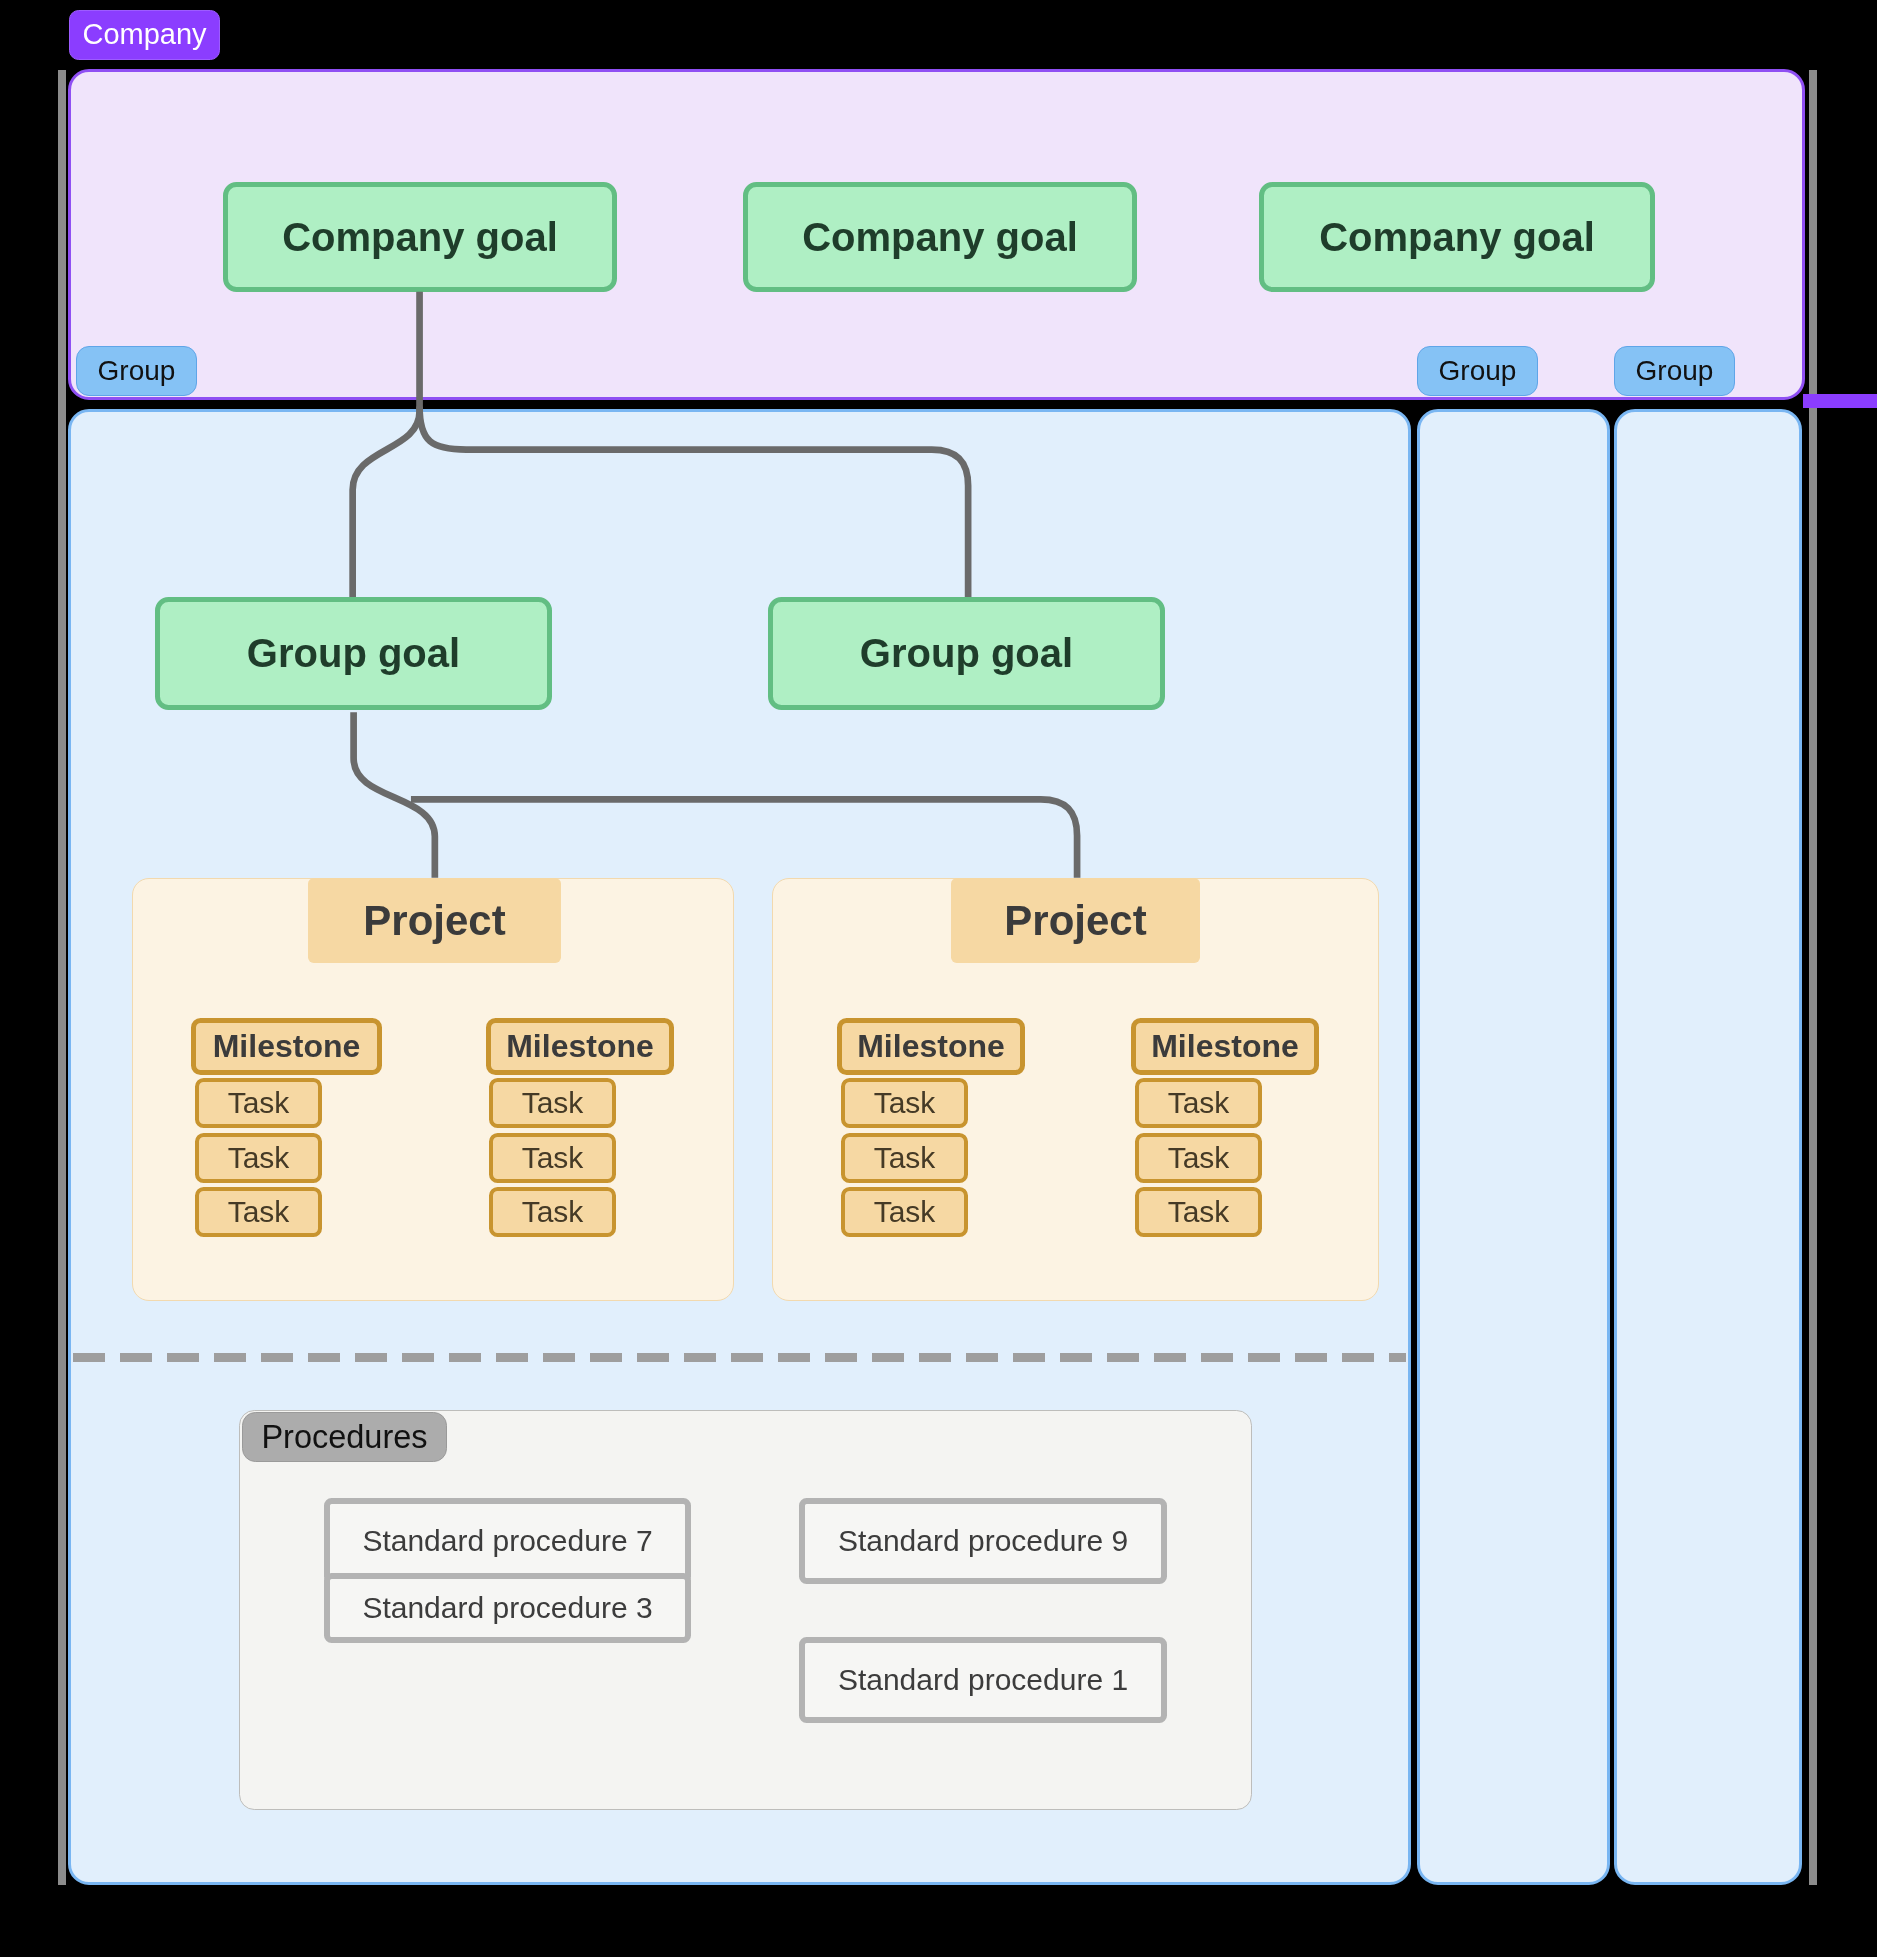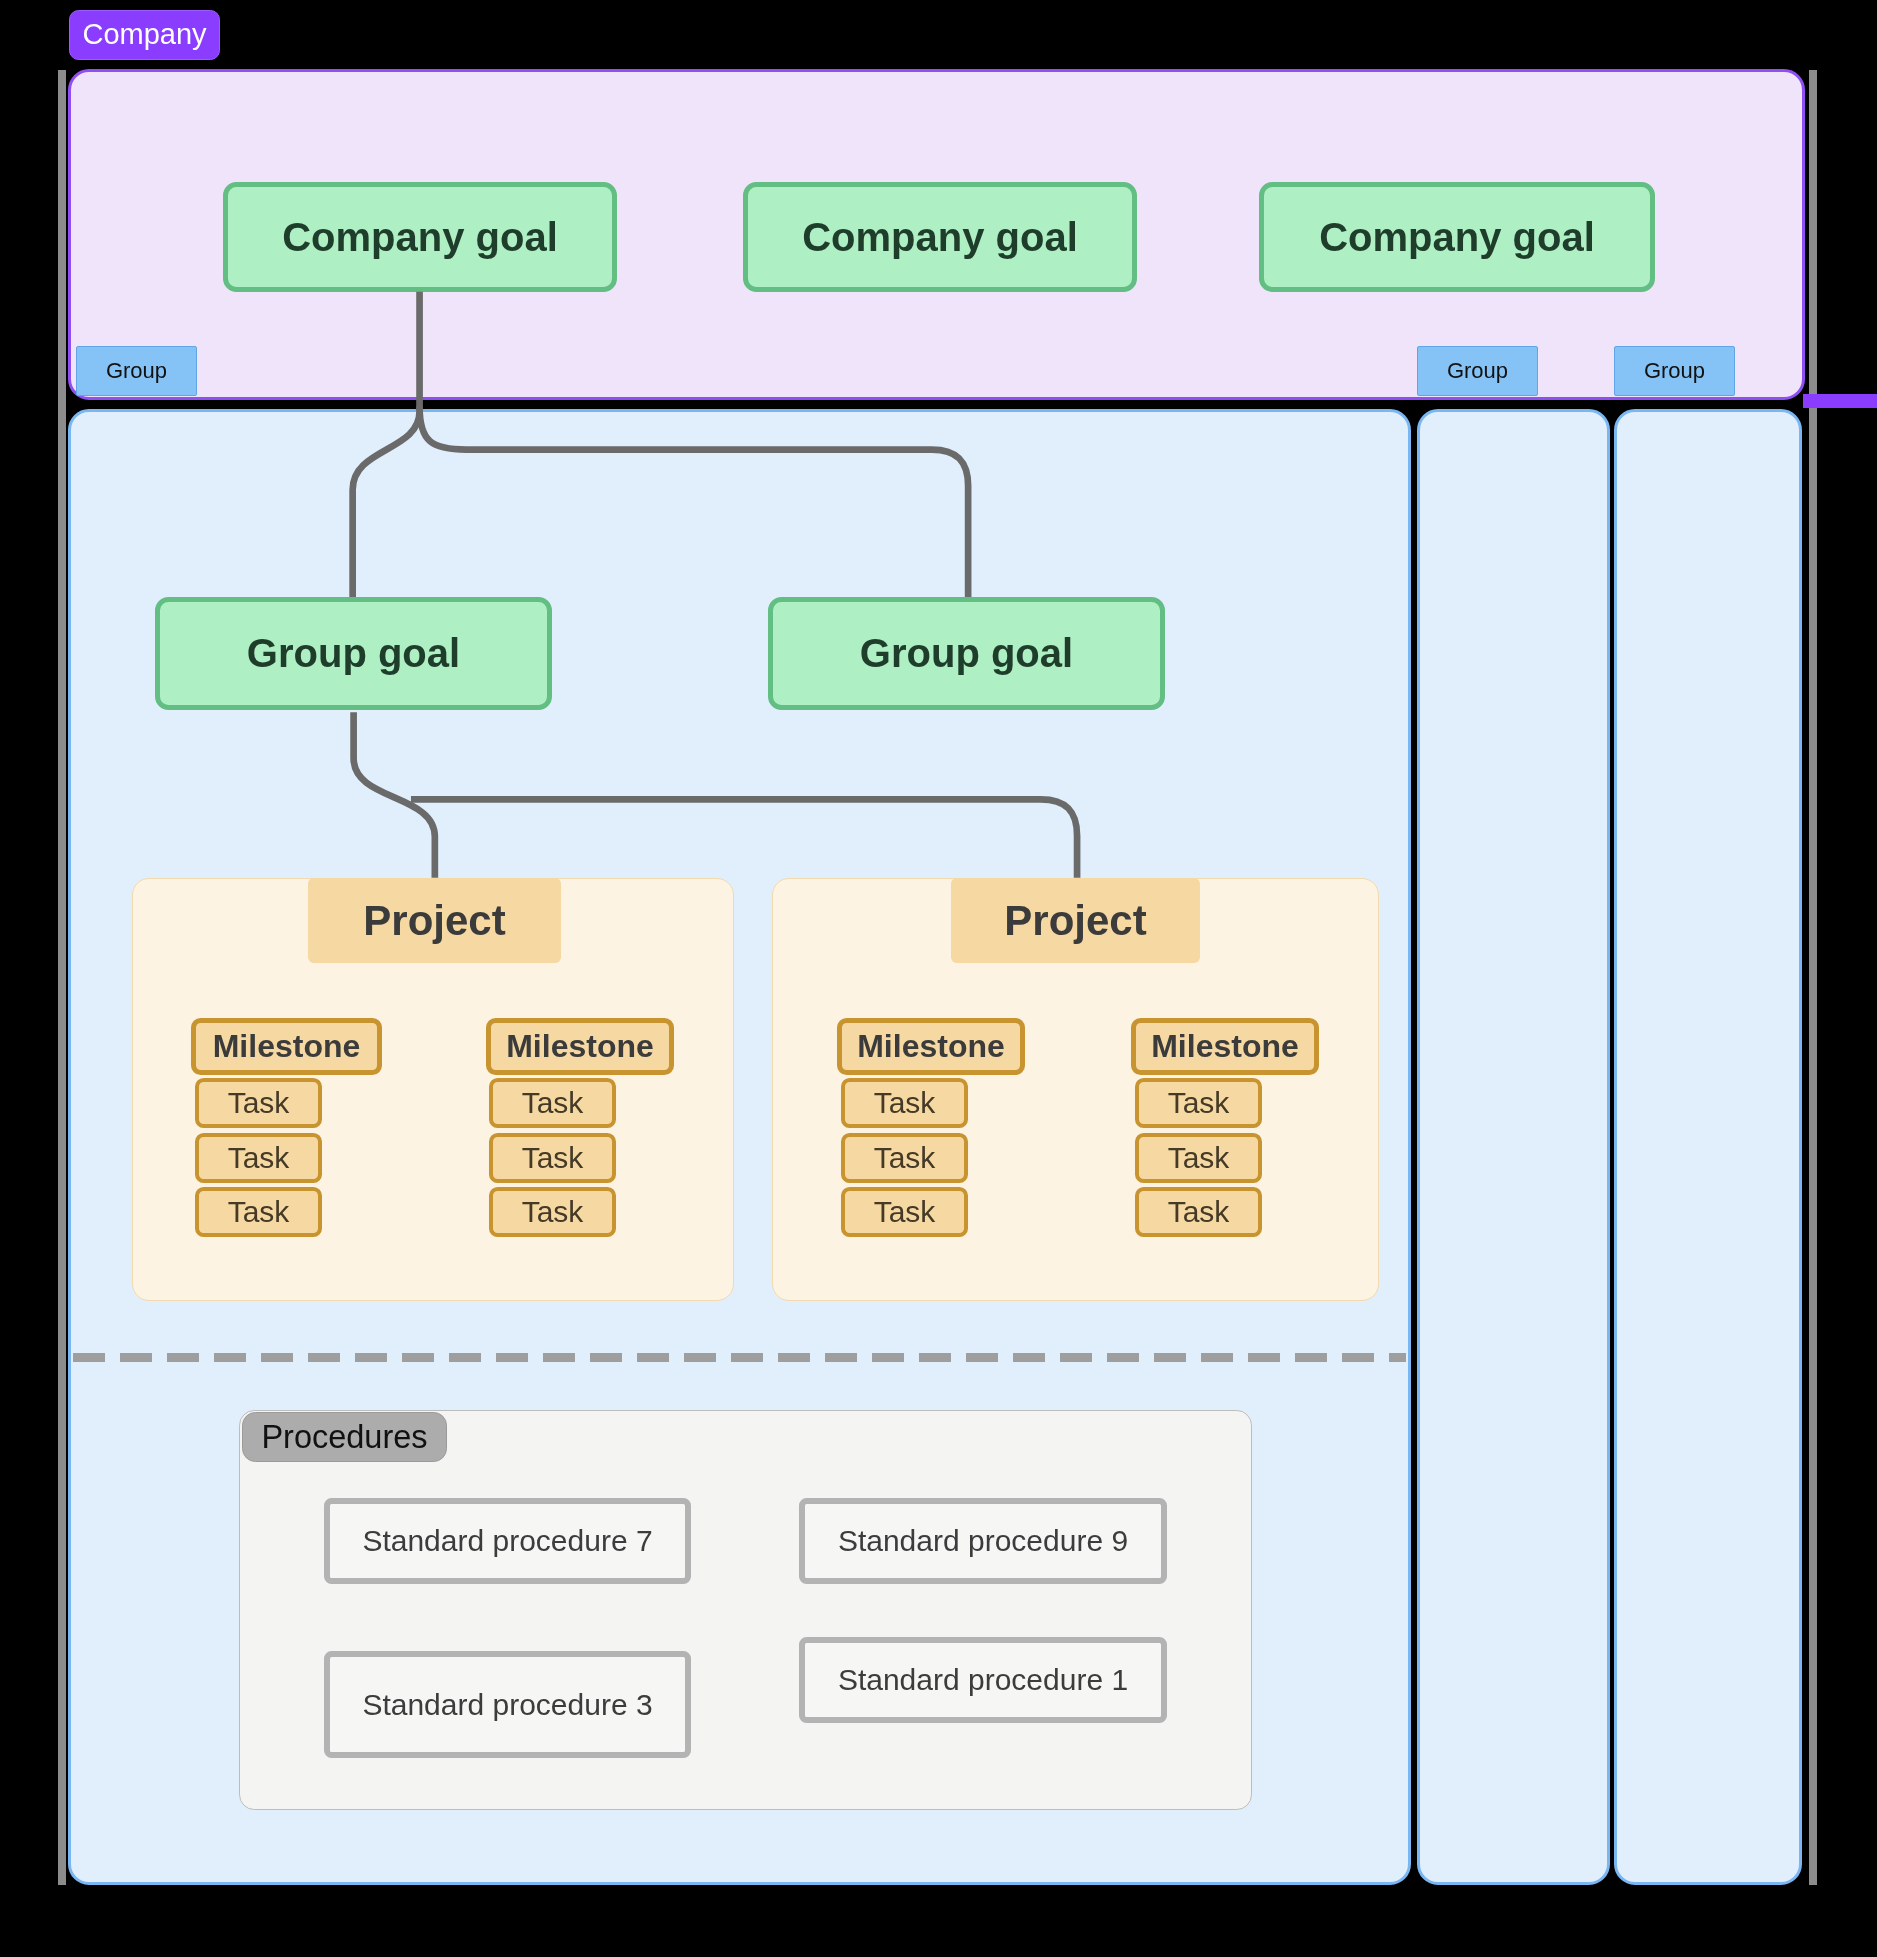--- a/index.html
+++ b/index.html
@@ -6,22 +6,22 @@
   #stage{position:relative;width:1877px;height:1958px;background:#000;overflow:hidden;
          font-family:"Liberation Sans", sans-serif;}
   .abs{position:absolute;box-sizing:border-box;}
   .edge-line{background:#8C8C8C;}
   .tick{background:#8B3DFF;}
   .badge{display:flex;align-items:center;justify-content:center;}
   .company-badge{background:#8B3DFF;border:1.9px solid #9D5CFF;border-radius:9.6px;
                  color:#FFFFFF;font-size:29px;font-weight:500;}
   .company-container{background:#F0E4FB;border:3.8px solid #8F4FF3;border-radius:21px;}
   .group-container{background:#E1EFFC;border:3.8px solid #79B6F2;border-radius:21px;}
-  .group-badge{background:#85C2F5;border:1.9px solid #5FA5E8;border-radius:2px;
-               color:#111111;font-size:22px;font-weight:500;}
+  .group-badge{background:#85C2F5;border:1.9px solid #5FA5E8;border-radius:13px;
+               color:#111111;font-size:28px;font-weight:500;}
   .goal{background:#AFEFC4;border:5.7px solid #62BE83;border-radius:13.4px;
         display:flex;align-items:center;justify-content:center;
         color:#1F3D2B;font-size:40px;font-weight:700;}
   .project{background:#FCF3E3;border:1.9px solid #F2D9AE;border-radius:17px;}
   .project-badge{background:#F6D8A3;border-radius:5.7px;display:flex;align-items:center;
                  justify-content:center;color:#3B3B3B;font-size:42px;font-weight:700;}
   .milestone{background:#F6D8A3;border:5.7px solid #C8942F;border-radius:9.6px;
              display:flex;align-items:center;justify-content:center;
              color:#3B3B3B;font-size:32px;font-weight:700;}
   .task{background:#F6D8A3;border:4.8px solid #C8942F;border-radius:8.6px;
@@ -159,21 +159,21 @@
   <div class="abs badge proc-badge" style="left:242px;top:1412px;width:205px;height:50px;">
     <span>Procedures</span>
   </div>
 
   <div class="abs proc-box" style="left:324px;top:1498px;width:367px;height:86px;">
     <span>Standard procedure 7</span>
   </div>
   <div class="abs proc-box" style="left:799px;top:1498px;width:368px;height:86px;">
     <span>Standard procedure 9</span>
   </div>
-  <div class="abs proc-box" style="left:324px;top:1651px;width:367px;height:107px;">
+  <div class="abs proc-box" style="left:324px;top:1573px;width:367px;height:70px;">
     <span>Standard procedure 3</span>
   </div>
   <div class="abs proc-box" style="left:799px;top:1637px;width:368px;height:86px;">
     <span>Standard procedure 1</span>
   </div>
 
 </div>
 
 
 </body></html>

